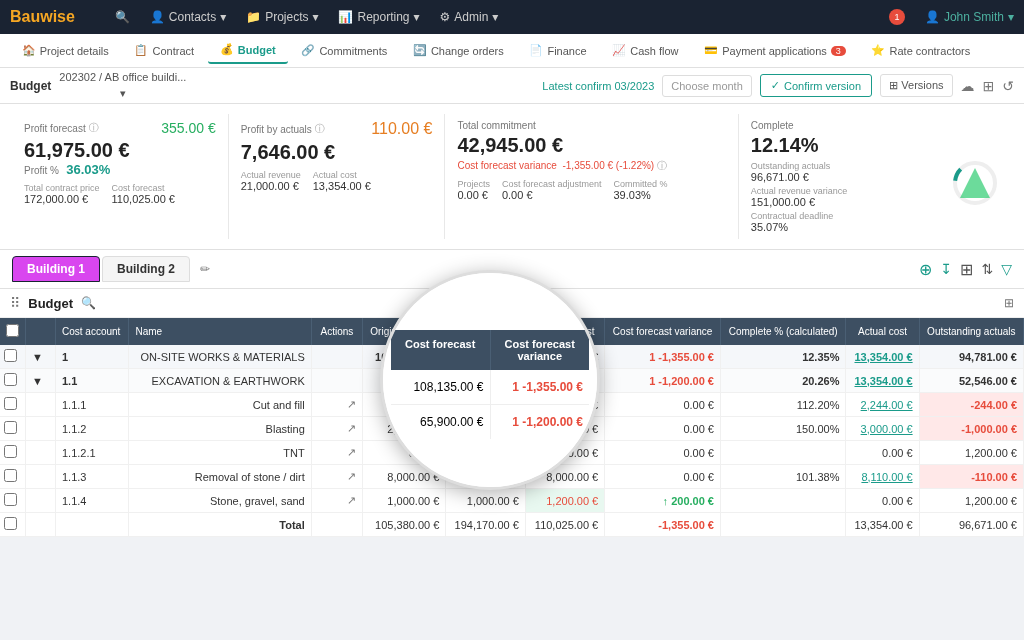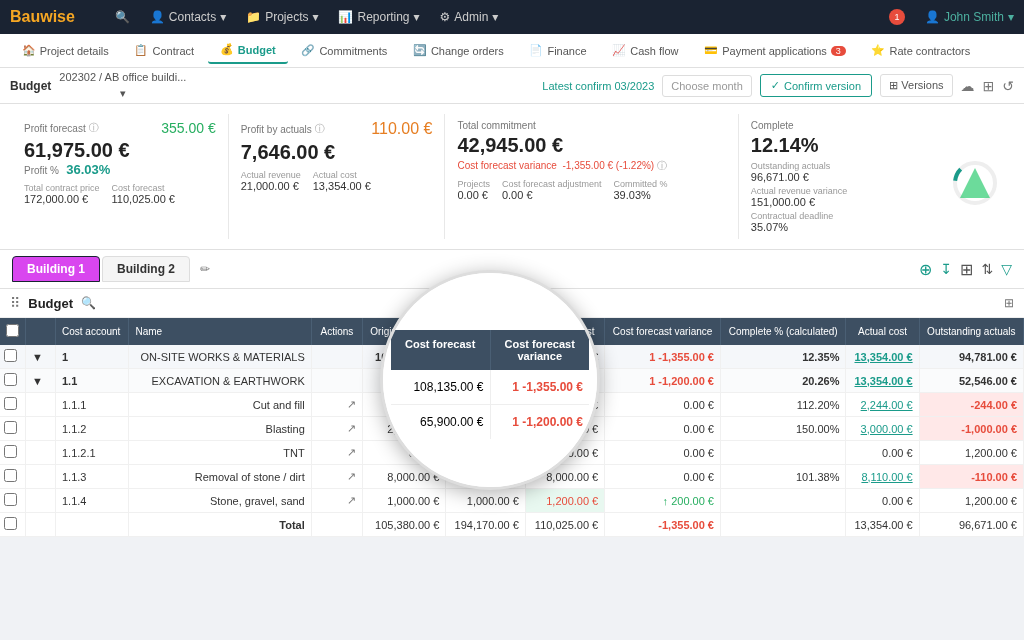--- a/index.html
+++ b/index.html
@@ -270,21 +270,21 @@
       white-space: nowrap;
       border-right: 1px solid #f0f0f0;
     }
     tbody td:nth-child(1), tbody td:nth-child(2), tbody td:nth-child(3) {
       text-align: left;
     }
     .row-group { background: #f5f7fa; font-weight: 700; }
     .row-subgroup { background: #fafbfc; font-weight: 600; }
     .checkbox-cell { width: 20px; padding: 4px; }
     .red-val { color: #e74c3c; font-weight: 600; }
-    .green-val { color: #27ae60; font-weight: 400; }
+    .green-val { color: #27ae60; font-weight: 700; }
     .link-val { color: #1a9b8a; cursor: pointer; text-decoration: underline; }
     .red-bg { background: #ffe8e8; }
     .green-bg { background: #e8f8f0; }
 
     
     .magnifier-overlay {
       position: absolute;
       top: 270px;
       left: 380px;
       width: 220px;

